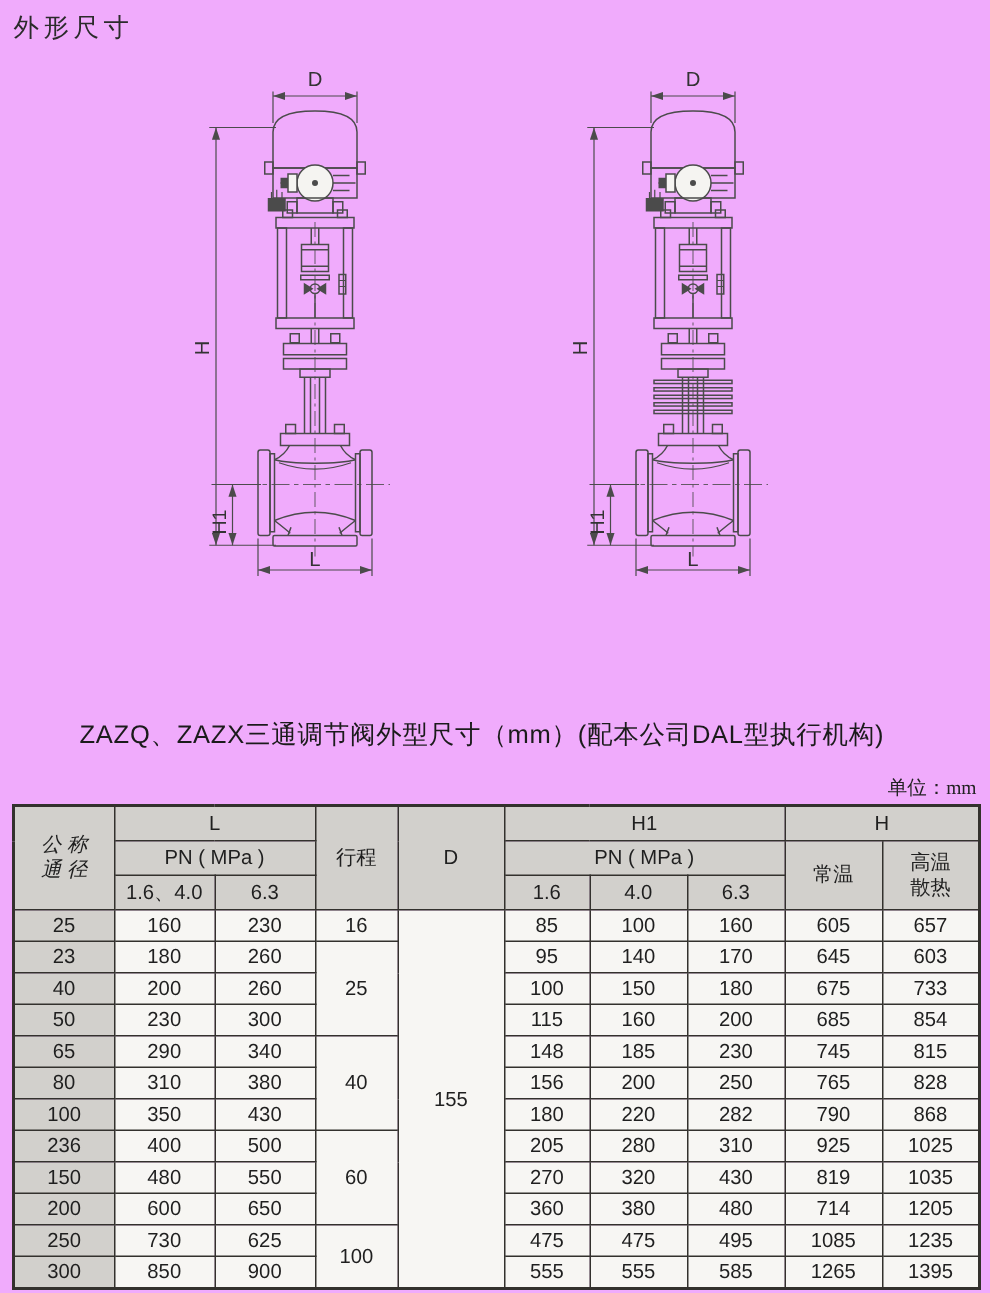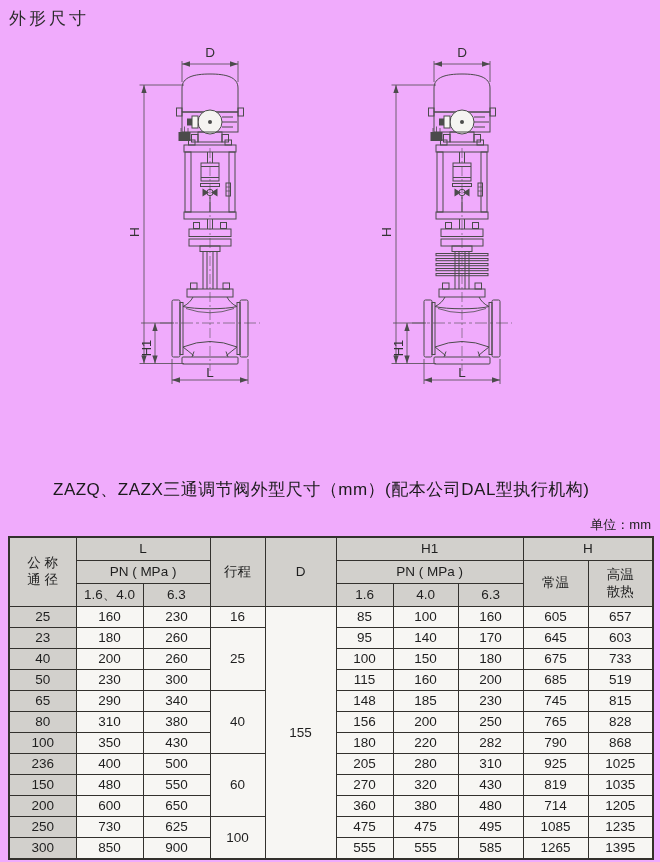--- a/index.html
+++ b/index.html
@@ -5,35 +5,35 @@
   html,body{margin:0;padding:0;}
   body{background:#e9e8e5;}
   .page{
     position:relative;width:660px;height:862px;overflow:hidden;
     background:#f0abfc;color:#2a2a2a;
     font-family:"Liberation Sans", sans-serif;
   }
   .doc-title{position:absolute;left:9px;top:7px;font-size:17px;letter-spacing:3px;color:#2b2b2b;}
   .drawings{position:absolute;left:0;top:0;width:660px;height:440px;}
   .table-heading{position:absolute;left:8px;top:478px;font-size:17px;font-weight:normal;color:#1b1b1b;letter-spacing:0.5px;margin-left:45px;}
-  .unit-note{position:absolute;right:9px;top:516px;font-size:13px;color:#222;}
+  .unit-note{position:absolute;right:9px;top:516px;font-size:13px;color:#222;font-family:Liberation Serif, serif;}
   table.dim{
     position:absolute;left:8px;top:536px;width:644px;
     border-collapse:collapse;table-layout:fixed;
     border:2px solid #33312d;
   }
   table.dim th, table.dim td{
     border:1px solid #33312d;text-align:center;vertical-align:middle;
     font-size:13.5px;font-weight:normal;padding:0;color:#1f1f1f;
   }
   table.dim thead th{background:#d2d0cc;height:22px;line-height:1.25;}
   table.dim tbody td{background:#f7f6f3;height:20px;line-height:20px;}
   table.dim tbody td.g{background:#d2d0cc;}
   .pre{white-space:pre-line;}
-  th.tall{line-height:1.9;}
+  th.tall{line-height:1.9;font-style:italic;}
 </style>
 </head>
 <body>
 
 <div class="page">
 
   <div class="doc-title">外形尺寸</div>
 
   <svg class="drawings" viewBox="0 0 660 440">
     <defs>
@@ -233,21 +233,21 @@
         <td>733</td>
       </tr>
       <tr>
         <td class="g">50</td>
         <td>230</td>
         <td>300</td>
         <td>115</td>
         <td>160</td>
         <td>200</td>
         <td>685</td>
-        <td>519</td>
+        <td>854</td>
       </tr>
       <tr>
         <td class="g">65</td>
         <td>290</td>
         <td>340</td>
         <td rowspan="3">40</td>
         <td>148</td>
         <td>185</td>
         <td>230</td>
         <td>745</td>

